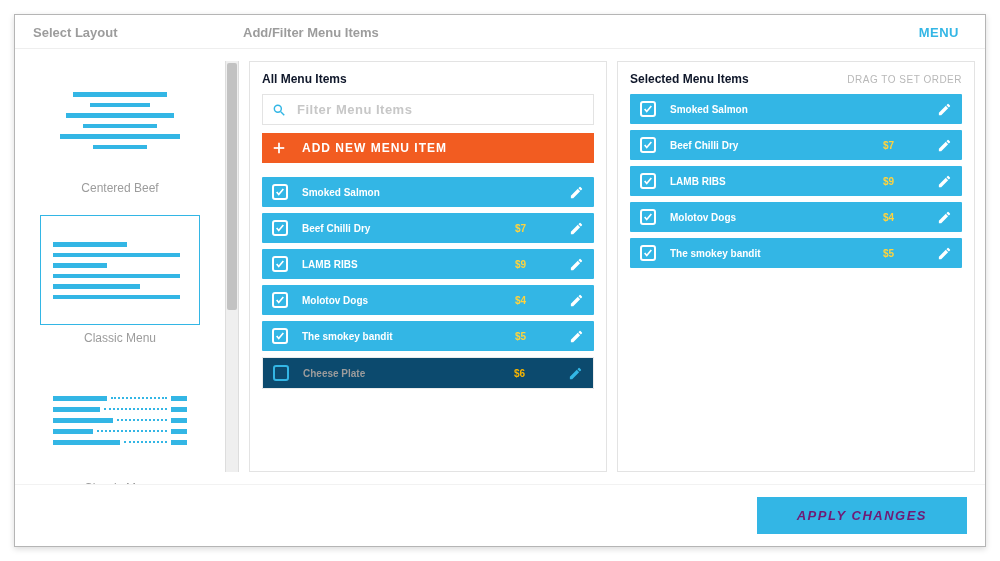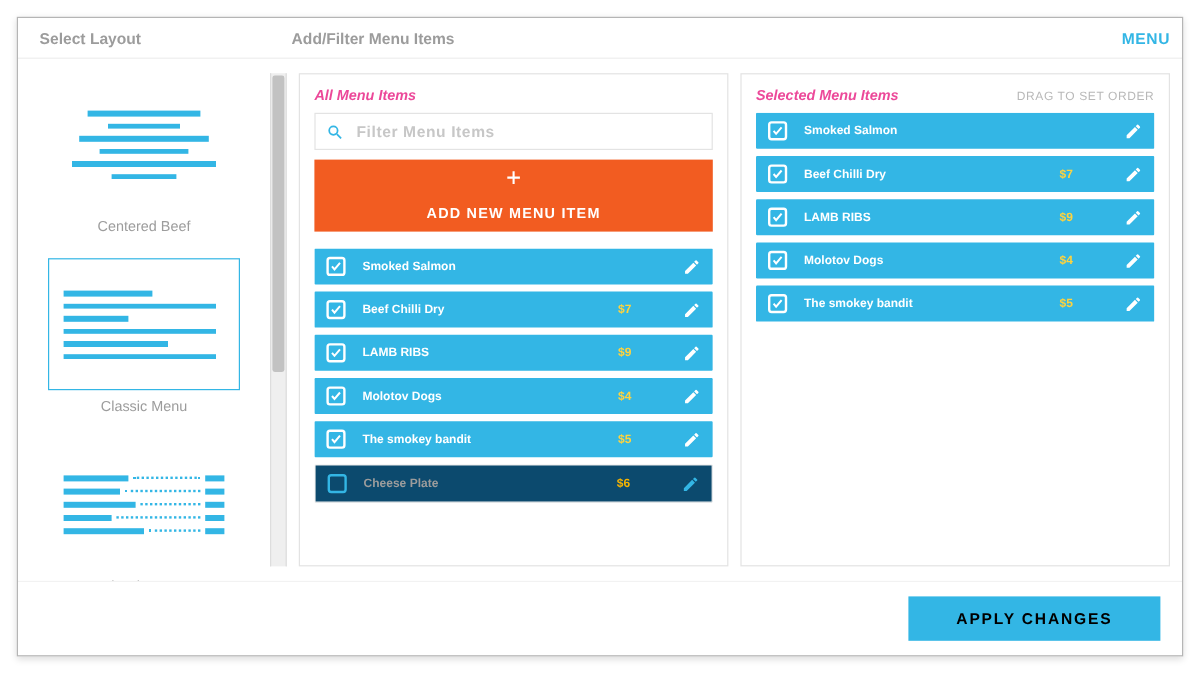--- a/index.html
+++ b/index.html
@@ -16,21 +16,21 @@
     left: 14px; top: 14px; right: 14px; bottom: 14px;
     border: 1px solid #b5b5b5;
     background: #fff;
     display: flex;
     flex-direction: column;
     box-shadow: 0 2px 6px rgba(0,0,0,0.15);
   }
   .header {
     display: grid;
     grid-template-columns: 210px 1fr 80px;
-    padding: 10px 10px 8px 18px;
+    padding: 10px 26px 8px 18px;
     border-bottom: 1px solid #eee;
     align-items: center;
   }
   .header-label { color: #9c9c9c; font-size: 13px; font-weight: 600; }
   .close-link { color: #33b6e5; font-size: 13px; font-weight: 700; text-align: right; letter-spacing: 0.5px; cursor: pointer; }
   .body {
     flex: 1;
     display: grid;
     grid-template-columns: 210px 1fr;
     overflow: hidden;
@@ -93,21 +93,21 @@
     overflow: hidden;
     display: flex;
     flex-direction: column;
   }
   .panel-head {
     display: flex;
     justify-content: space-between;
     align-items: baseline;
     margin-bottom: 8px;
   }
-  .panel-title { color: #ec4899; font-size: 12px; font-weight: 600; font-style: italic; }
+  .panel-title { color: #0f172a; font-size: 12px; font-weight: 600; }
   .panel-hint { color: #b8b8b8; font-size: 10px; letter-spacing: 0.5px; }
   .filter-wrap {
     position: relative;
     margin-bottom: 8px;
   }
   .filter-input {
     width: 100%;
     border: 1px solid #e3e3e3;
     padding: 7px 8px 7px 34px;
     font-size: 13px;
@@ -128,21 +128,20 @@
     color: #fff;
     display: flex;
     align-items: center;
     padding: 8px 10px;
     gap: 16px;
     font-size: 12px;
     font-weight: 700;
     letter-spacing: 1px;
     cursor: pointer;
     margin-bottom: 14px;
-    flex-direction: column;
   }
   .item-row {
     display: flex;
     align-items: center;
     padding: 7px 10px;
     gap: 14px;
     font-size: 10px;
     font-weight: 700;
     border-radius: 1px;
     margin-bottom: 6px;
@@ -165,27 +164,28 @@
   .edit-icon { width: 15px; height: 15px; cursor: pointer; }
   .list { flex: 1; overflow-y: auto; }
   .footer {
     padding: 12px 18px;
     display: flex;
     justify-content: flex-end;
     border-top: 1px solid #f2f2f2;
   }
   .apply-btn {
     background: #33b6e5;
-    color: #000000;
+    color: #701a75;
     border: none;
     padding: 11px 40px;
     font-size: 13px;
     font-weight: 700;
     letter-spacing: 1.5px;
     cursor: pointer;
+    font-style: italic;
   }
 </style>
 </head>
 <body>
 
 <div class="dialog">
 
   <div class="header">
     <div class="header-label">Select Layout</div>
     <div class="header-label">Add/Filter Menu Items</div>

